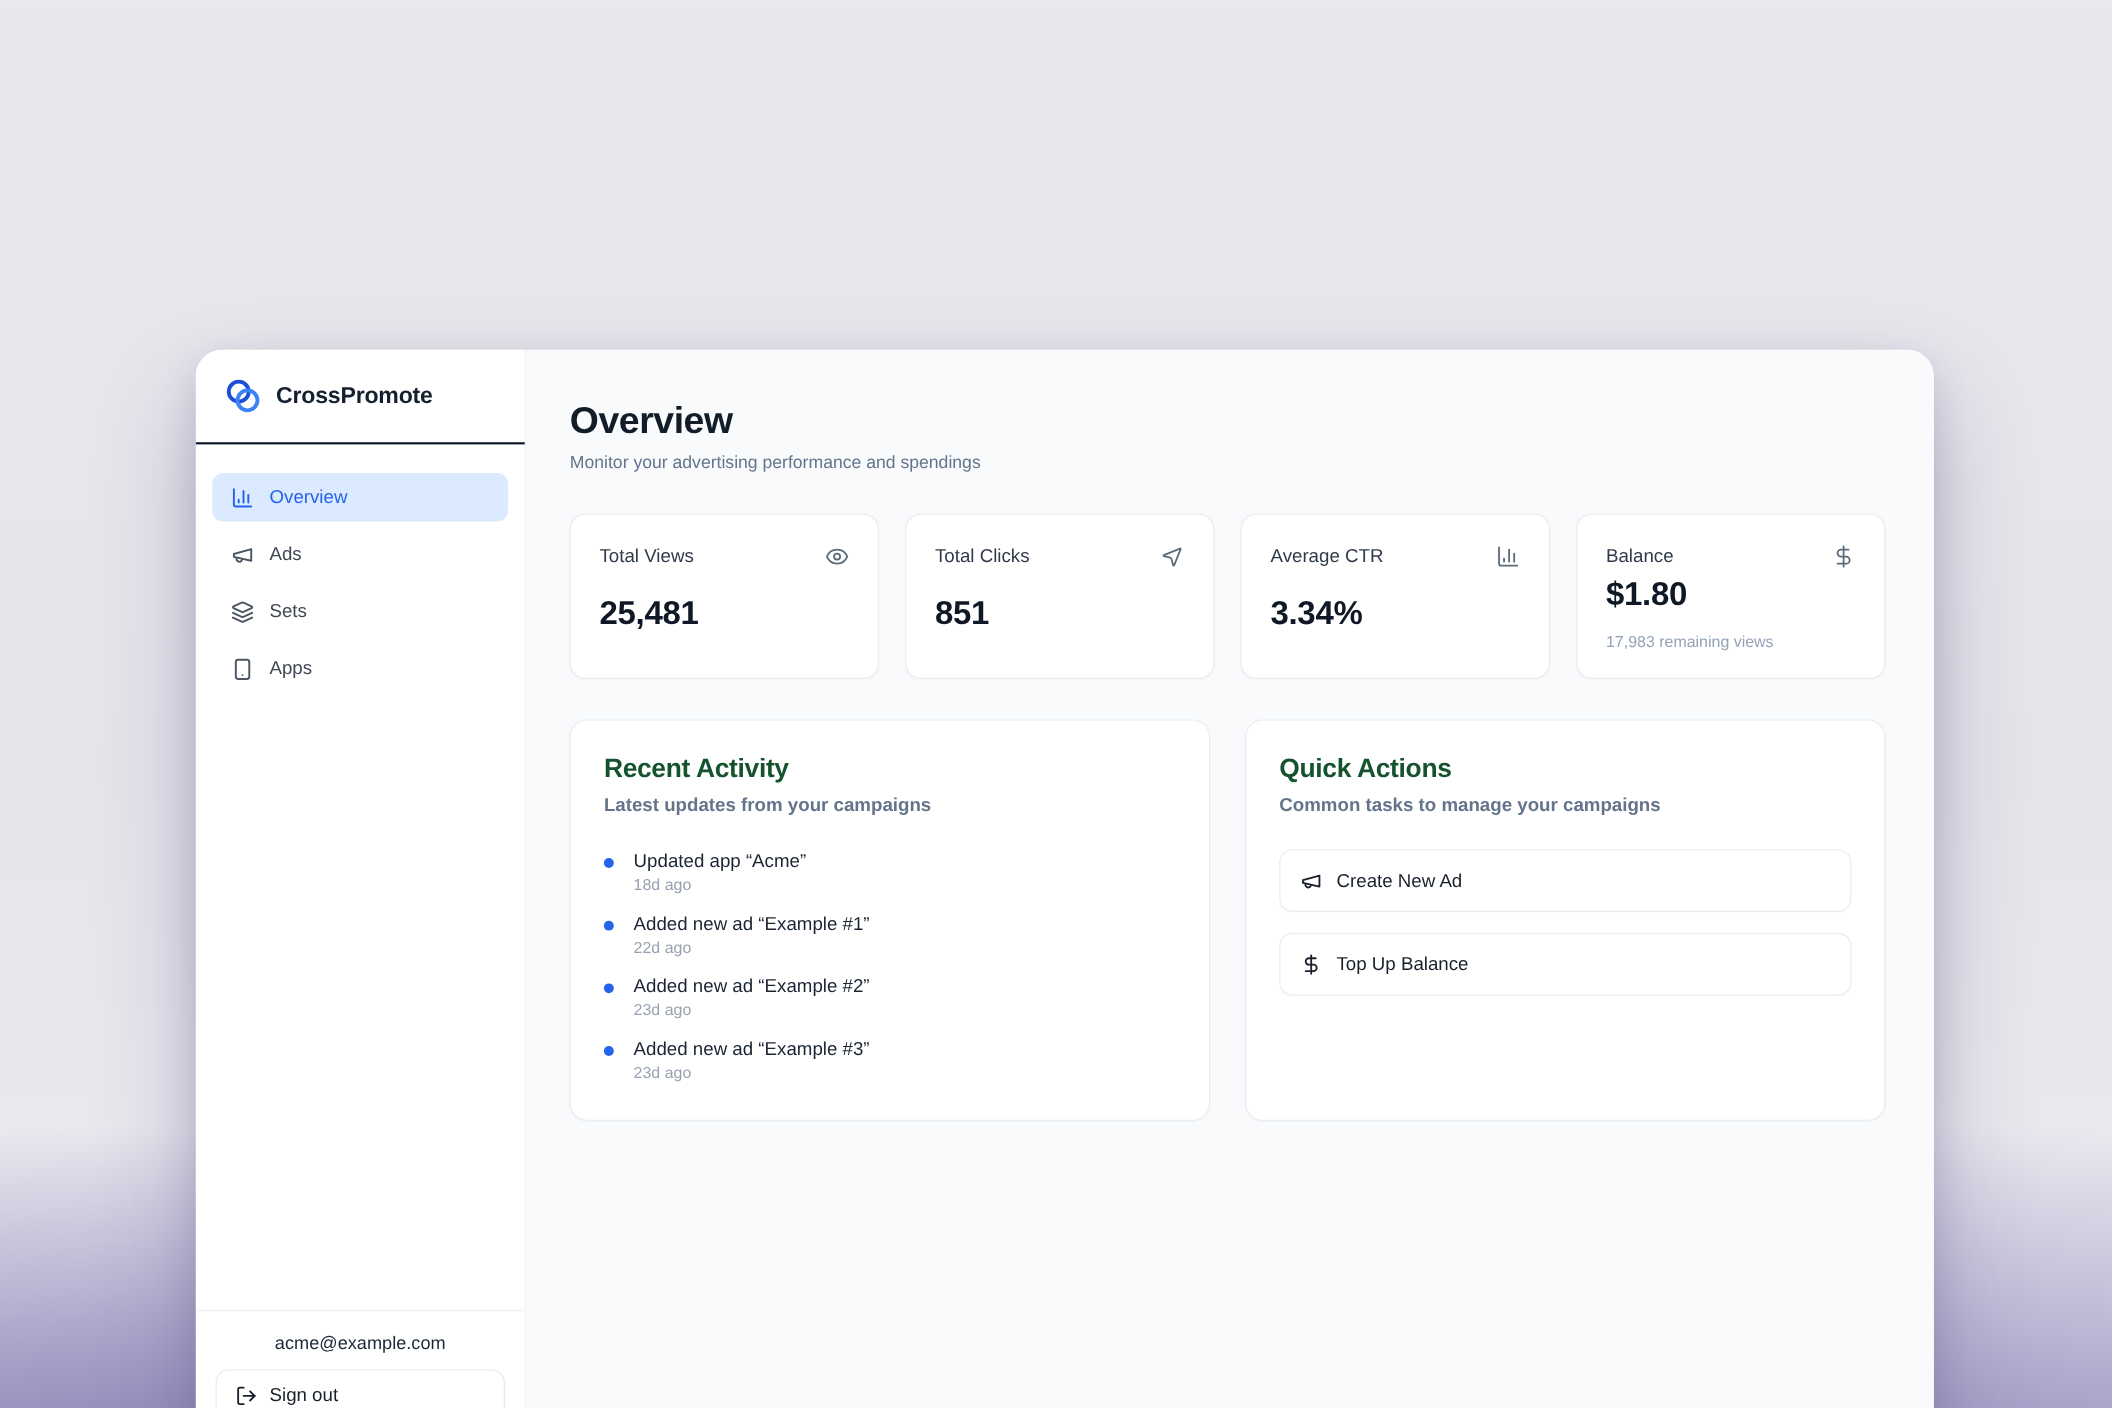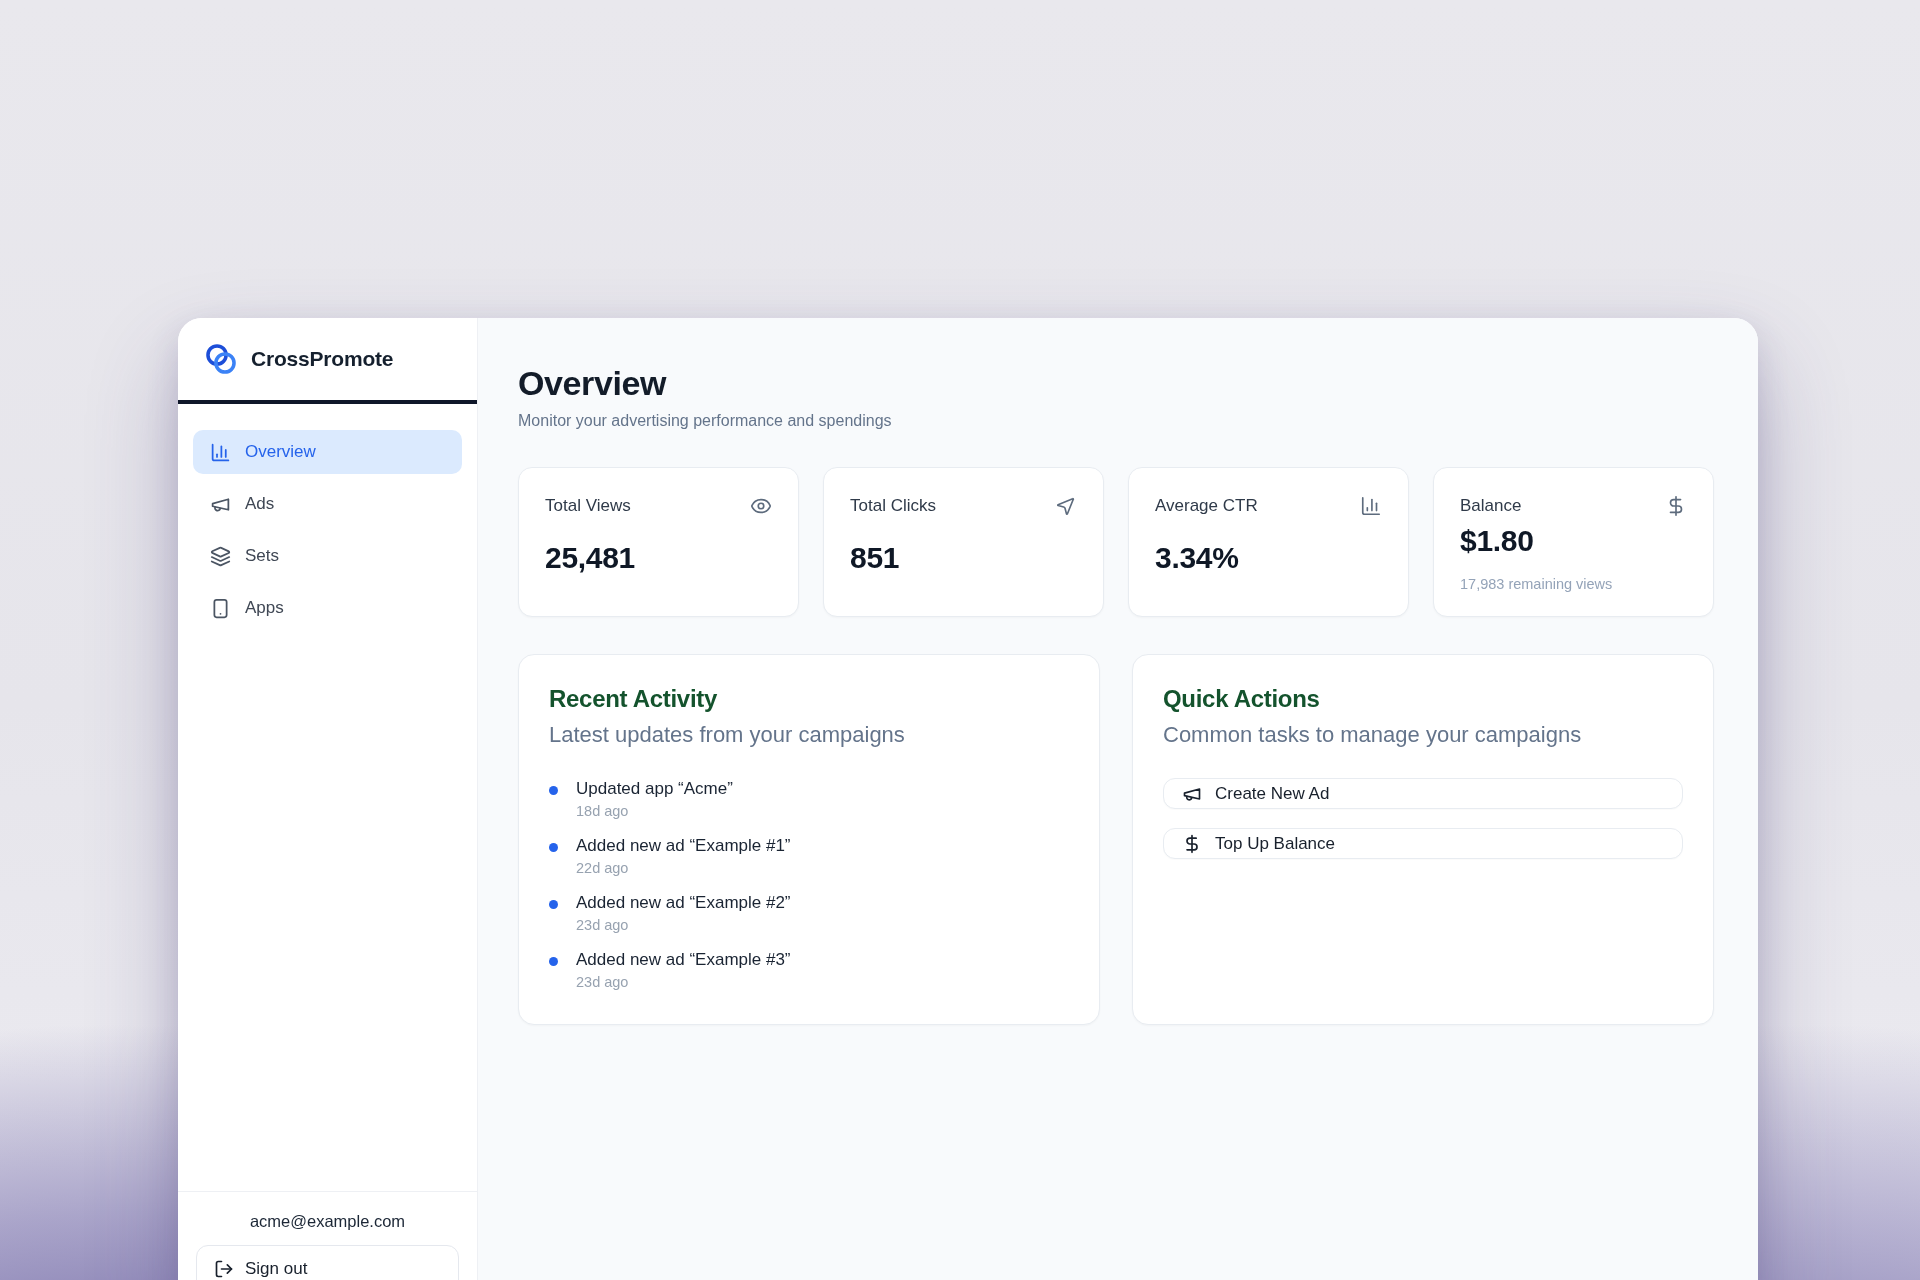--- a/index.html
+++ b/index.html
@@ -14,21 +14,21 @@
   }
 
   .window {
     position:absolute; left:178px; top:318px; width:1580px; height:995px;
     background:#ffffff; border-radius:24px; display:flex; overflow:hidden;
     box-shadow:0 45px 90px rgba(66,57,116,0.30), 0 12px 32px rgba(66,57,116,0.16);
   }
 
   
   .sidebar { width:300px; flex:0 0 300px; background:#ffffff; border-right:1px solid #eef0f4; display:flex; flex-direction:column; }
-  .sidebar-header { height:86px; display:flex; align-items:center; gap:13px; padding:0 26px; border-bottom:4px solid #0f172a; }
+  .sidebar-header { height:86px; display:flex; align-items:center; gap:13px; padding:0 26px; border-bottom:2px solid #0f172a; }
   .logo { width:34px; height:34px; }
   .brand { font-size:21px; font-weight:700; color:#15202e; letter-spacing:-0.2px; }
 
   .side-nav { padding:26px 15px 0 15px; display:flex; flex-direction:column; gap:8px; }
   .nav-item { display:flex; align-items:center; gap:14px; height:44px; padding:0 17px; border-radius:10px;
               font-size:17px; color:#3f4754; cursor:pointer; }
   .nav-item svg { width:21px; height:21px; color:#4b5563; }
   .nav-item.active { background:#dbeafe; color:#2563eb; font-weight:500; }
   .nav-item.active svg { color:#2563eb; }
 
@@ -52,31 +52,31 @@
   .stat-top svg { width:22px; height:22px; color:#5d6b7d; }
   .stat-value { margin-top:24px; font-size:30px; font-weight:700; color:#0f1826; letter-spacing:-0.3px; }
   .stat-card.balance .stat-value { margin-top:7px; }
   .stat-note { margin-top:18px; font-size:14.5px; color:#94a3b8; }
   .flip-h { transform:scaleX(-1); }
 
   .bottom-row { margin-top:37px; display:grid; grid-template-columns:1fr 1fr; gap:32px; align-items:stretch; }
   .panel { background:#fff; border:1px solid #e8ecf1; border-radius:16px; padding:30px 30px 34px 30px;
            box-shadow:0 1px 2px rgba(15,23,42,0.03); }
   .panel-title { font-size:24px; font-weight:700; color:#14532d; letter-spacing:-0.3px; }
-  .panel-sub { margin-top:9px; font-size:22px; color:#64748b; }
+  .panel-sub { margin-top:9px; font-size:17px; color:#64748b;font-weight:bold; }
 
   .activity { list-style:none; margin-top:31px; }
   .activity li { display:flex; gap:18px; margin-bottom:17px; }
   .activity li:last-child { margin-bottom:0; }
   .dot { flex:0 0 auto; width:9px; height:9px; border-radius:50%; background:#2563eb; margin-top:7px; }
   .act-title { font-size:17px; color:#1a2433; }
   .act-time { margin-top:4px; font-size:14.5px; color:#97a2b0; }
 
   .actions { margin-top:30px; display:flex; flex-direction:column; gap:19px; }
-  .action-btn { height:31px; display:flex; align-items:center; gap:13px; background:#fff;
+  .action-btn { height:57px; display:flex; align-items:center; gap:13px; background:#fff;
                 border:1px solid #e8ecf1; border-radius:12px; padding:0 18px;
                 font-size:17px; color:#18202c; font-family:inherit; cursor:pointer;
                 box-shadow:0 1px 1px rgba(15,23,42,0.02); }
   .action-btn svg { width:20px; height:20px; color:#18202c; }
 
   svg { display:block; }
 </style>
 </head>
 <body>
 

